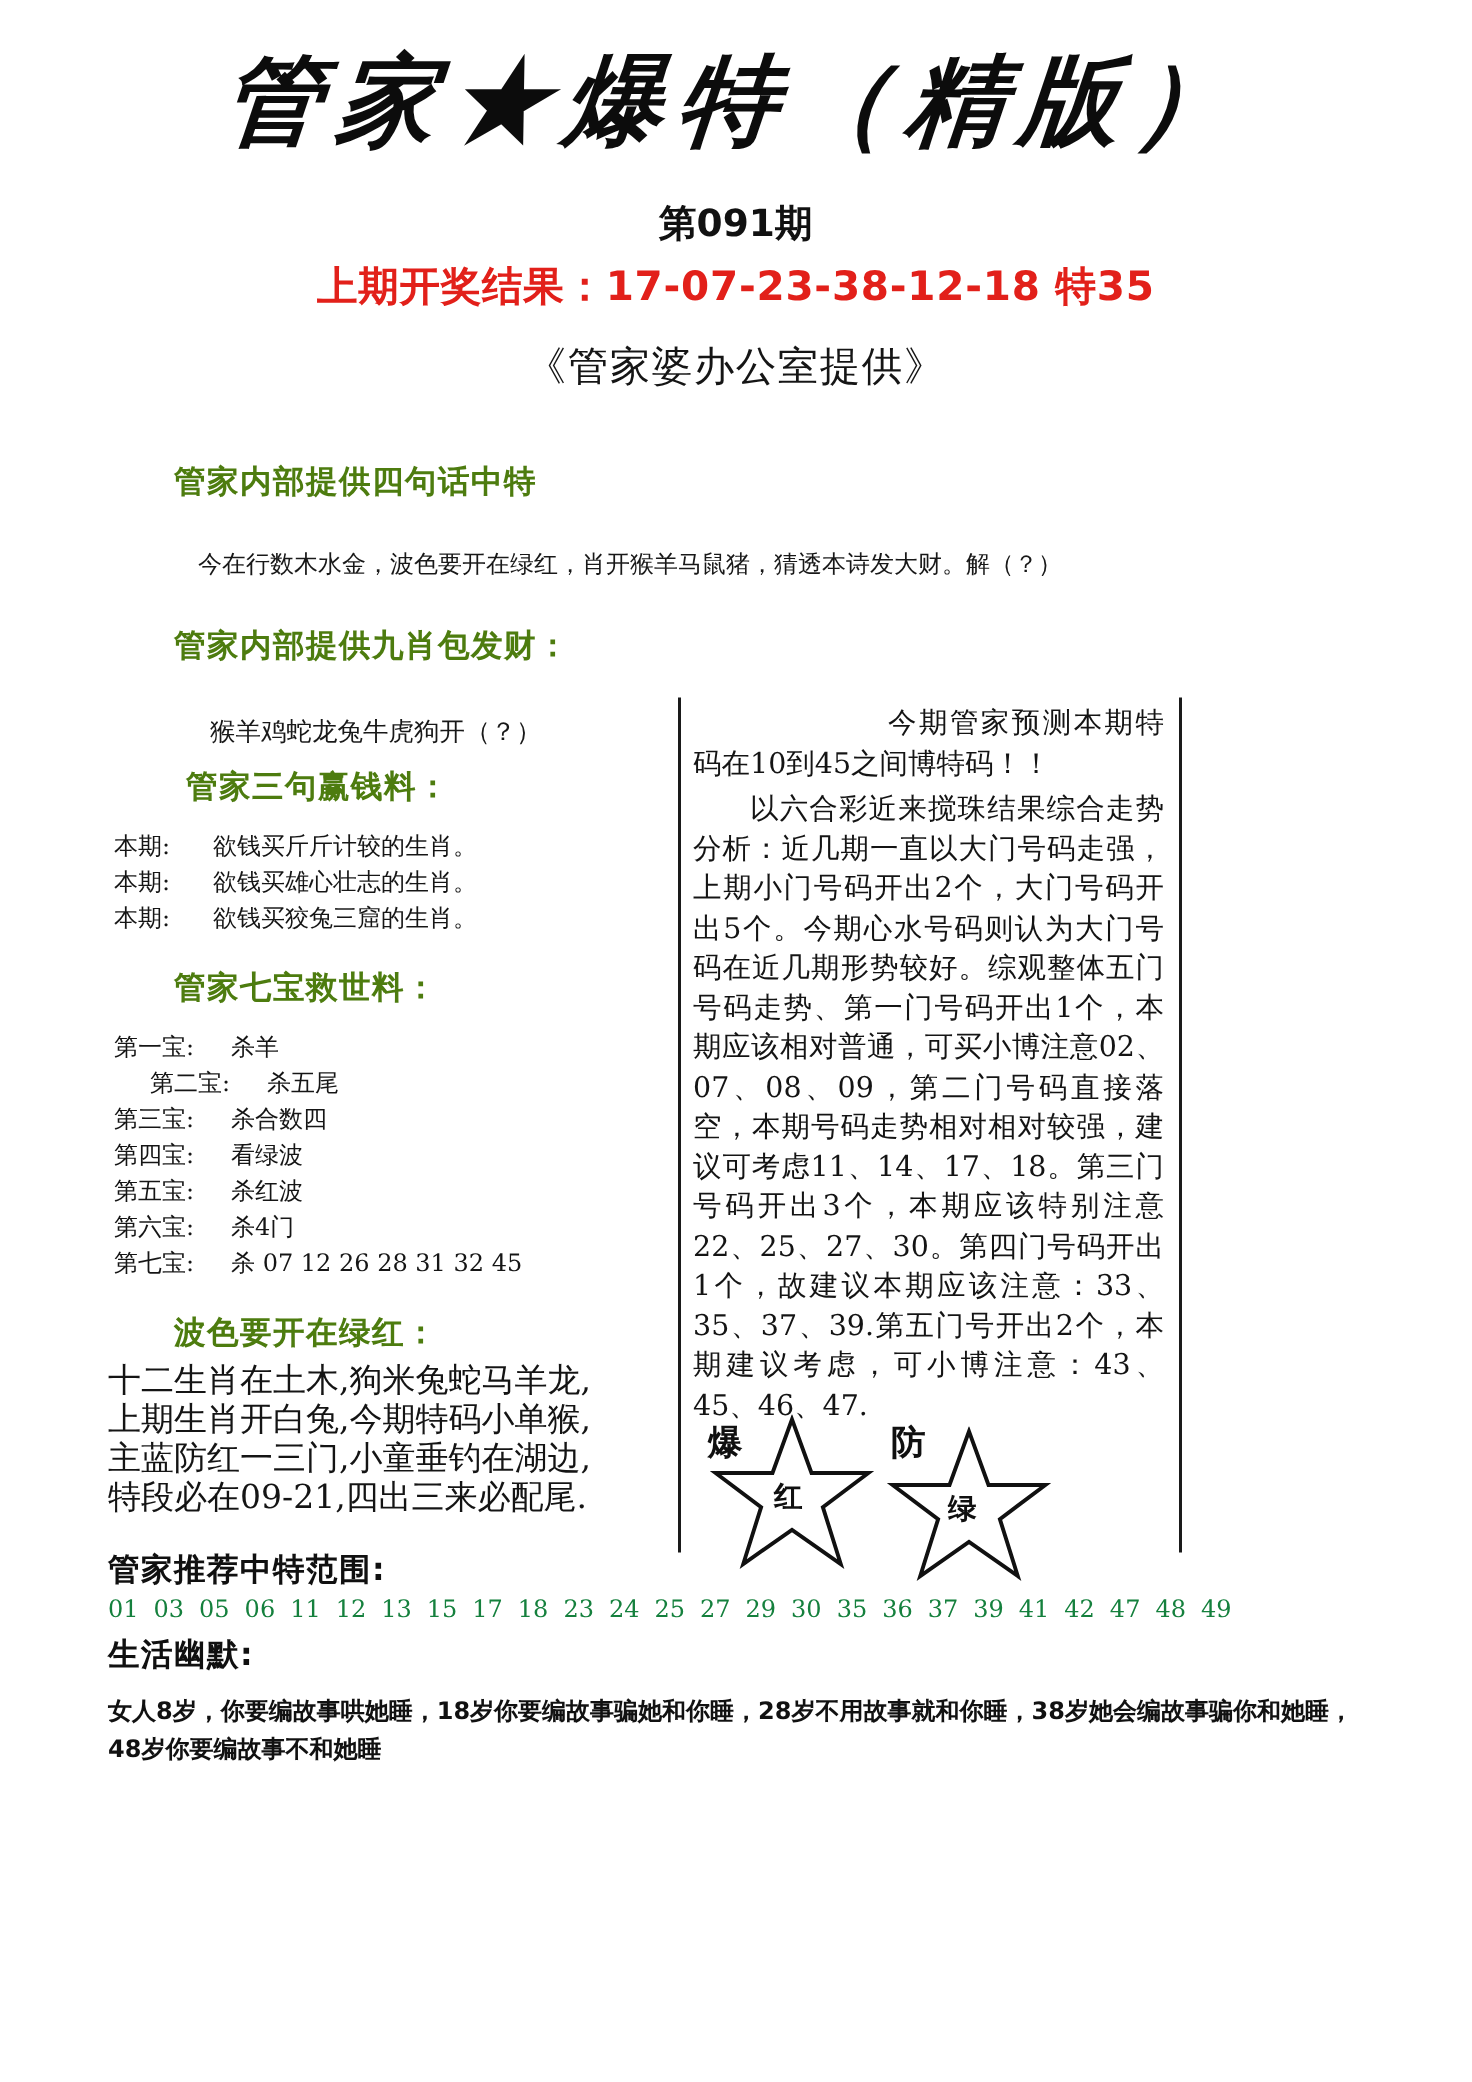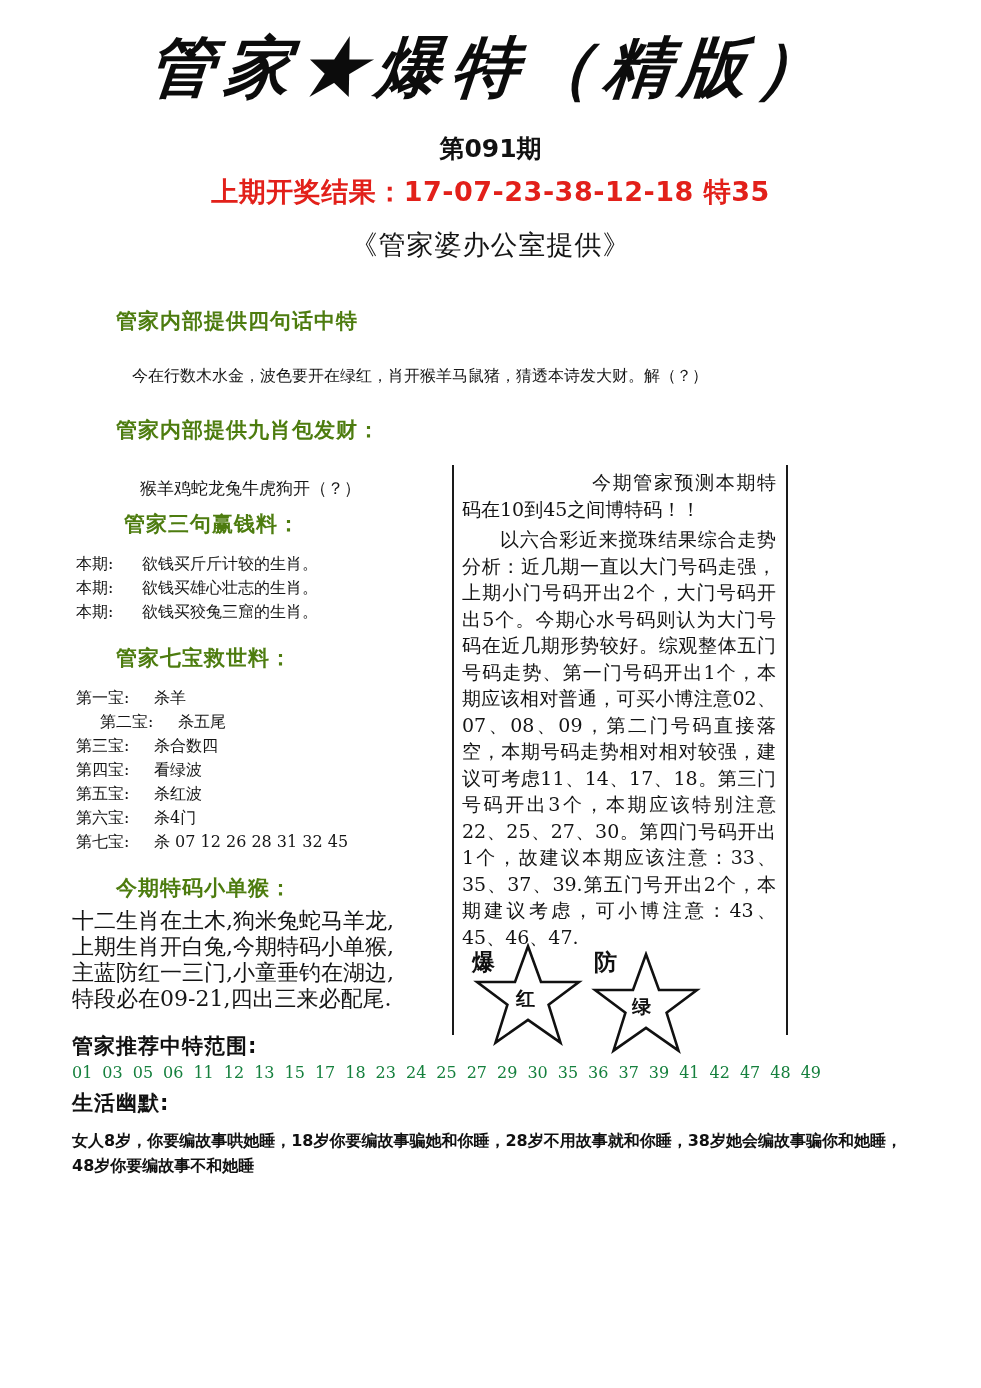--- a/index.html
+++ b/index.html
@@ -281,21 +281,21 @@
   <div class="treasure-row abs" style="left:76px; top:782px;">
     <span class="lab">第五宝:</span><span>杀红波</span>
   </div>
   <div class="treasure-row abs" style="left:76px; top:806px;">
     <span class="lab">第六宝:</span><span>杀4门</span>
   </div>
   <div class="treasure-row abs" style="left:76px; top:830px;">
     <span class="lab">第七宝:</span><span>杀 07 12 26 28 31 32 45</span>
   </div>
 
-  <div class="sec-head abs" style="left:72px; top:875px;">今期特码小单猴：</div>
+  <div class="sec-head abs" style="left:72px; top:875px;">波色要开在绿红：</div>
   <div class="poem-line abs" style="left:72px; top:908px;">十二生肖在土木,狗米兔蛇马羊龙,</div>
   <div class="poem-line abs" style="left:72px; top:934px;">上期生肖开白兔,今期特码小单猴,</div>
   <div class="poem-line abs" style="left:72px; top:960px;">主蓝防红一三门,小童垂钓在湖边,</div>
   <div class="poem-line abs" style="left:72px; top:986px;">特段必在09-21,四出三来必配尾.</div>
 
   <div id="rightbox">
     <div class="rtext rp1">今期管家预测本期特码在10到45之间博特码！！</div>
     <div class="rtext rp2">以六合彩近来搅珠结果综合走势分析：近几期一直以大门号码走强，上期小门号码开出2个，大门号码开出5个。今期心水号码则认为大门号码在近几期形势较好。综观整体五门号码走势、第一门号码开出1个，本期应该相对普通，可买小博注意02、07、08、09，第二门号码直接落空，本期号码走势相对相对较强，建议可考虑11、14、17、18。第三门号码开出3个，本期应该特别注意22、25、27、30。第四门号码开出1个，故建议本期应该注意：33、35、37、39.第五门号开出2个，本期建议考虑，可小博注意：43、45、46、47.</div>
 
     <div id="stars">

